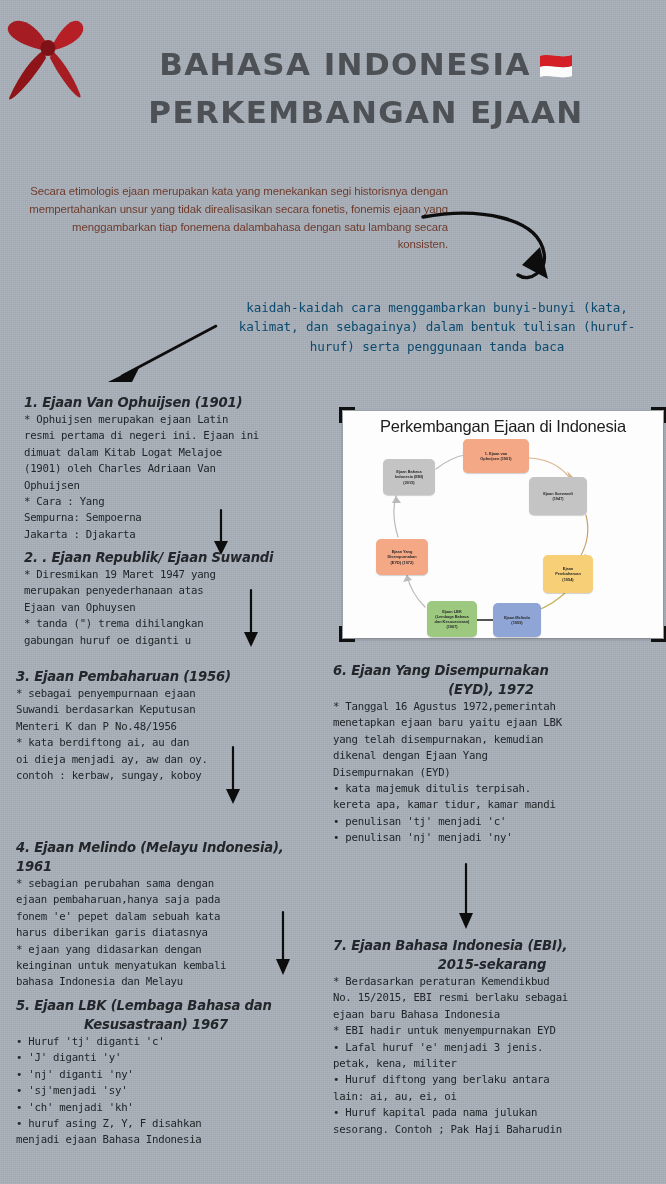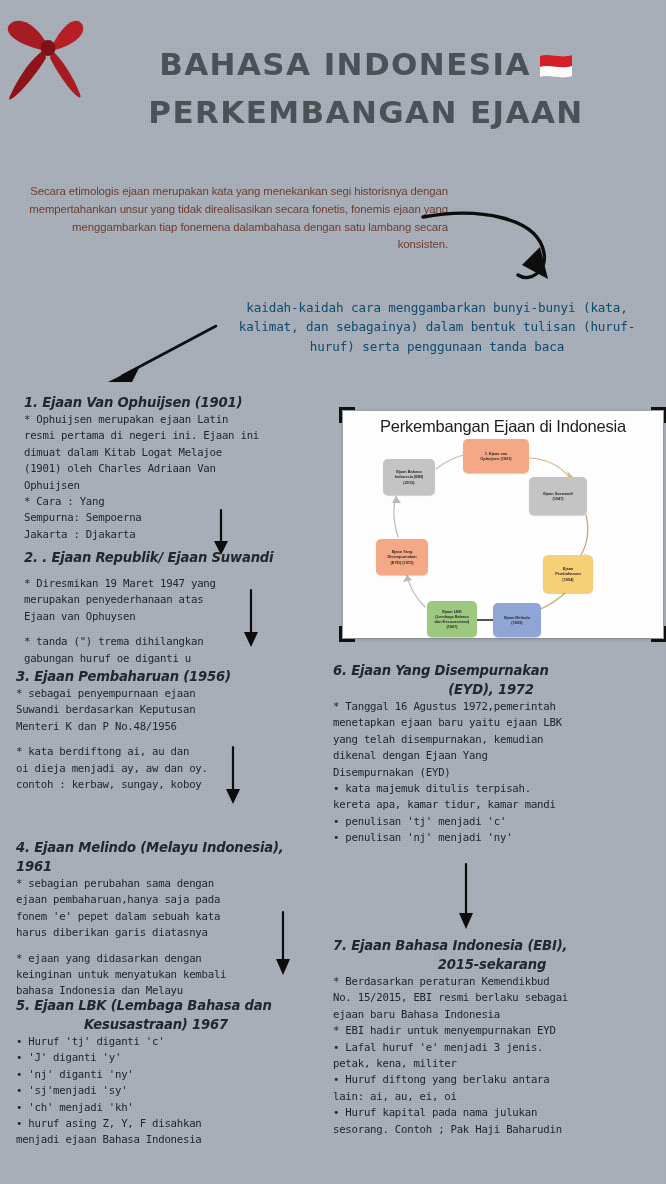--- a/index.html
+++ b/index.html
@@ -94,21 +94,21 @@
   }
   .sec-title.indent-2 { text-align: center; }
   .sec-body {
     font-family: "DejaVu Sans Mono", monospace;
     font-size: 10.7px;
     line-height: 16.4px;
     color: #22262a;
     letter-spacing: -0.25px;
     white-space: pre-line;
   }
-  .sec-body.gap { margin-top: 9px; }
+  .sec-body.gap { }
 
   
   .arrow { position: absolute; }
 
   
   .diagram {
     position: absolute;
     left: 331px; top: 411px;
     width: 320px; height: 227px;
     background: #fdfdfd;

